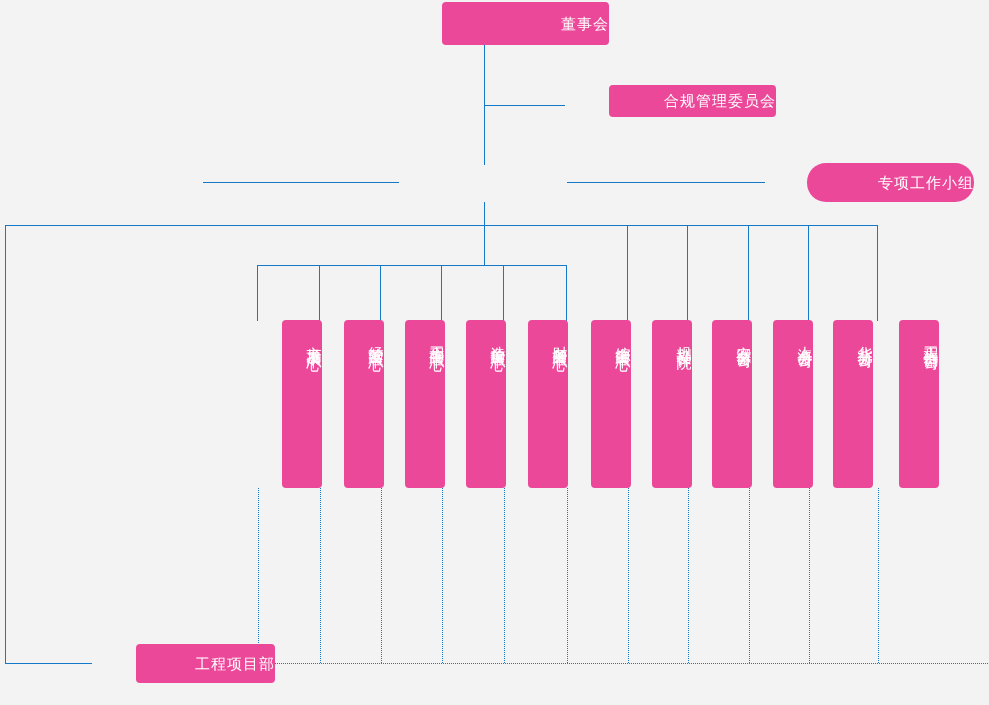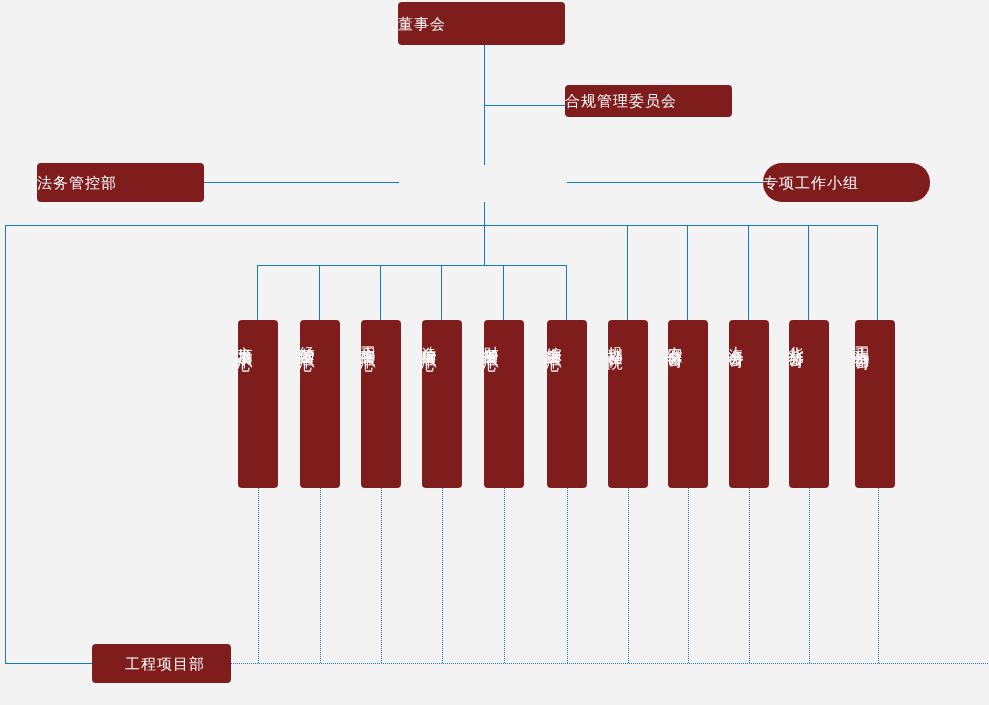--- a/index.html
+++ b/index.html
@@ -16,29 +16,30 @@
   }
   #chart-root {
     position: relative;
     width: 989px;
     height: 705px;
     background: #f3f3f3;
   }
   
   .node {
     position: absolute;
-    background: #7f1d1d;
+    background: #ec4899;
     border-radius: 4px;
     color: #ffffff;
     display: flex;
     align-items: center;
-    justify-content: flex-start;
+    justify-content: flex-end;
     box-sizing: border-box;
     z-index: 3;
     user-select: none;
+    margin-left: 44px;
   }
   .node .label {
     font-size: 15px;
     line-height: 1.18;
     letter-spacing: 1px;
     white-space: nowrap;
     text-align: center;
     color: #ffffff;
   }
   
@@ -127,23 +128,20 @@
   <div class="dline v" style="left:878px; top:488px; height:175px;"></div>
 
   <div class="node" style="left:398px; top:2px; width:167px; height:43px;">
     <span class="label">董事会</span>
   </div>
 
   <div class="node" style="left:565px; top:85px; width:167px; height:32px;">
     <span class="label">合规管理委员会</span>
   </div>
 
-  <div class="node" style="left:37px; top:163px; width:167px; height:39px;">
-    <span class="label">法务管控部</span>
-  </div>
 
 
   <div class="node" style="left:763px; top:163px; width:167px; height:39px;border-radius:19px;">
     <span class="label">专项工作小组</span>
   </div>
 
   <div class="node" style="left:92px; top:644px; width:139px; height:39px;padding-left:33px;">
     <span class="label">工程项目部</span>
   </div>
 

